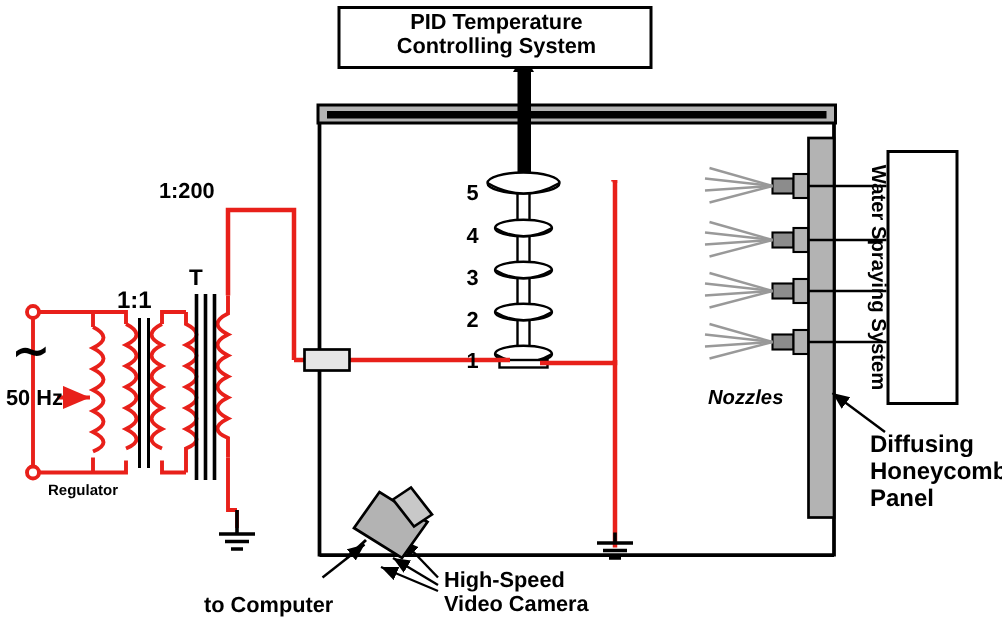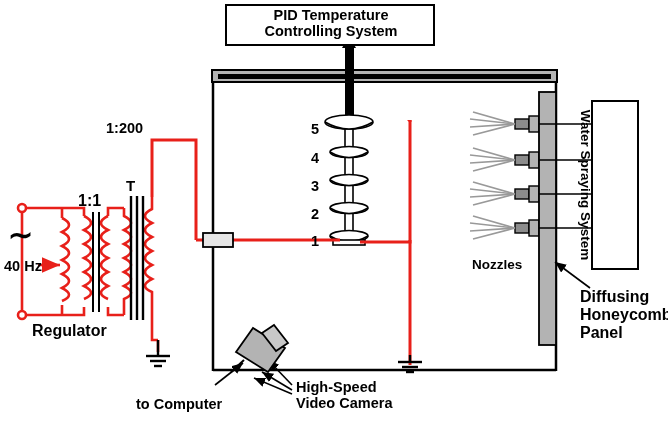--- a/index.html
+++ b/index.html
@@ -260,30 +260,30 @@
   <div class="box" style="left:225px; top:4px; width:210px; height:42px;"></div>
 
   <div class="box" style="left:591px; top:100px; width:48px; height:170px;"></div>
 
   <div class="lbl" style="left:232px; top:7px; width:198px; text-align:center; font-size:14.5px;">PID Temperature
 Controlling System</div>
 
 
   <div class="lbl" style="left:592px; top:102px; width:166px; height:46px; font-size:13.5px; transform:rotate(90deg); transform-origin:0 0; text-align:center; line-height:1.05;">Water Spraying System</div>
 
-  <div class="lbl" style="left:472px; top:257px; font-size:13.5px;">Nozzles</div>
+  <div class="lbl" style="left:472px; top:257px; font-size:13.5px;font-style:italic;">Nozzles</div>
 
   <div class="lbl" style="left:580px; top:288px; font-size:16px; text-align:left;">Diffusing
 Honeycomb
 Panel</div>
 
 
-  <div class="lbl" style="left:32px; top:322px; font-size:16px;">Regulator</div>
-
-  <div class="lbl" style="left:4px; top:258px; font-size:14.5px;">40 Hz</div>
+  <div class="lbl" style="left:32px; top:322px; font-size:10px;">Regulator</div>
+
+  <div class="lbl" style="left:4px; top:258px; font-size:14.5px;">50 Hz</div>
 
   <div class="lbl" style="left:8px; top:218px; font-size:30px; font-weight:bold;">∼</div>
 
   <div class="lbl" style="left:78px; top:192px; font-size:16px;">1:1</div>
 
   <div class="lbl" style="left:126px; top:178px; font-size:15px;">T</div>
 
   <div class="lbl" style="left:106px; top:120px; font-size:14.5px;">1:200</div>
 
   <div class="lbl" style="left:136px; top:396px; font-size:14.5px;">to Computer</div>

